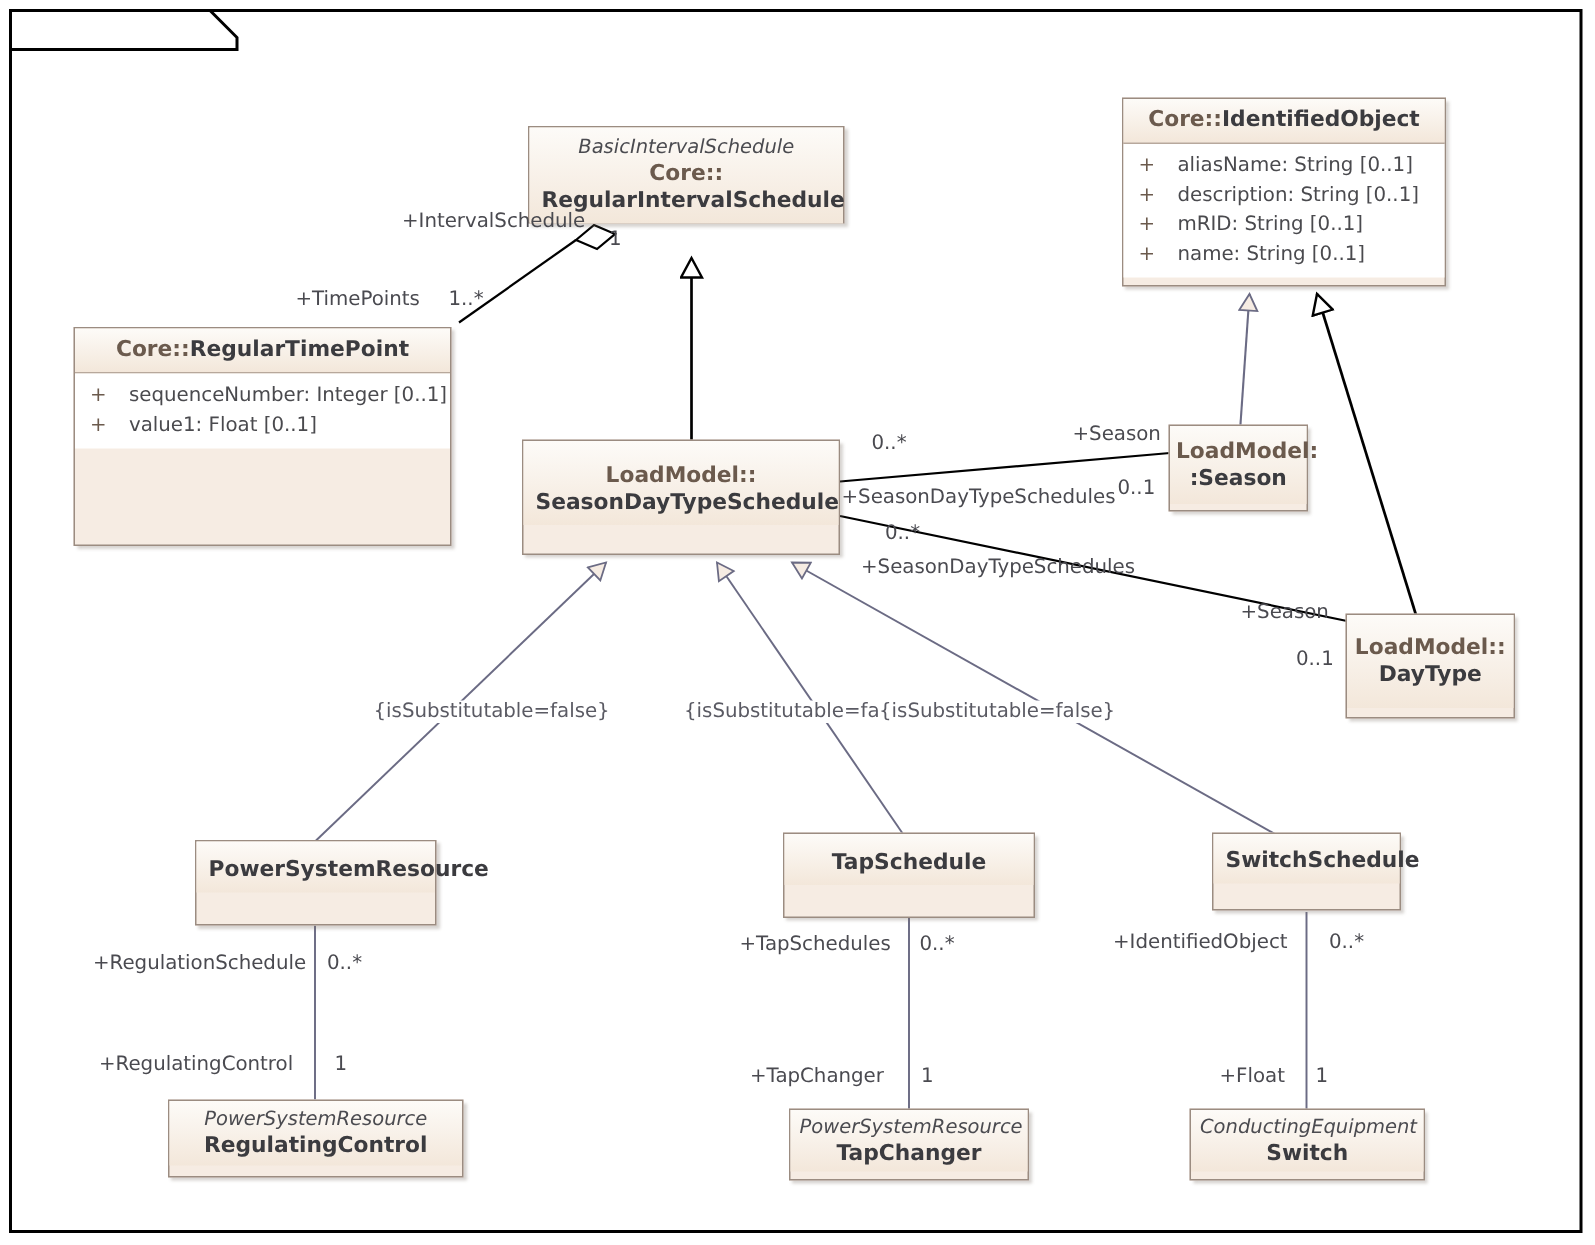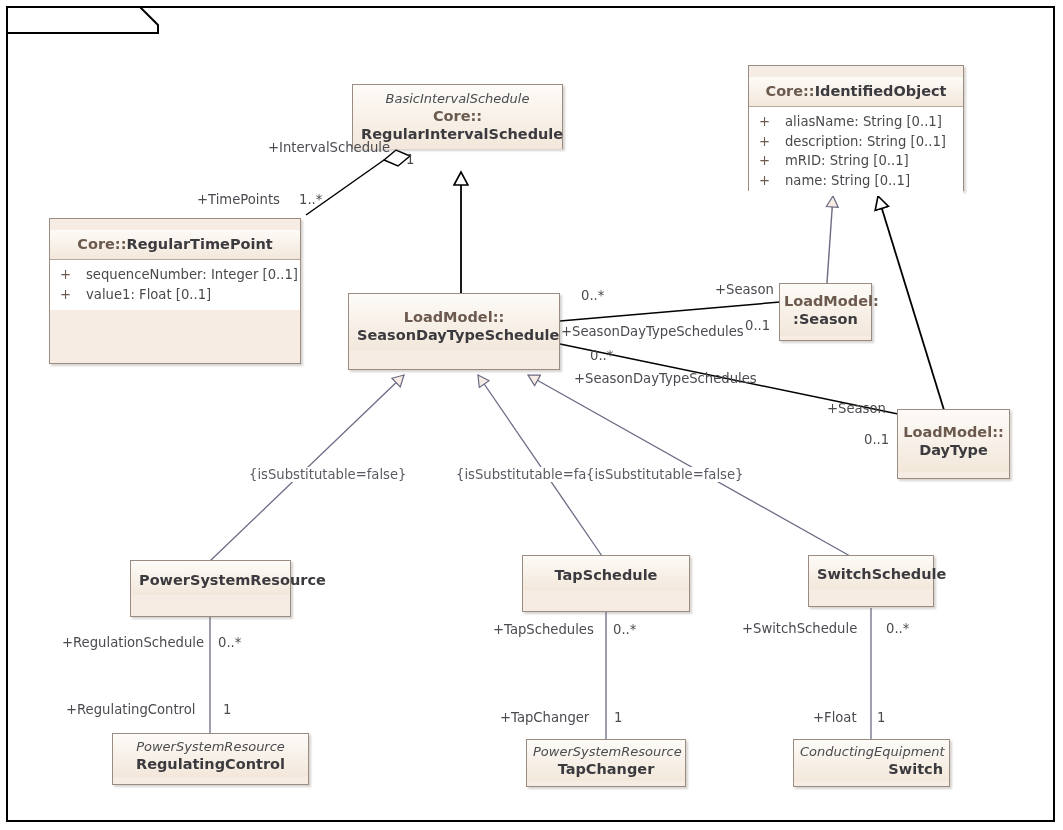--- a/index.html
+++ b/index.html
@@ -58,21 +58,20 @@
     box-shadow: 2px 2px 2px rgba(120,110,100,0.30);
   }
   .cls-header {
     box-sizing: border-box;
     padding: 5px 8px 6px 8px;
     text-align: center;
     background: linear-gradient(to bottom, #fdfbf8 0%, #f7efe6 60%, #f3e7da 100%);
   }
   .cls-header.with-sep {
     border-bottom: 1px solid #b7a89c;
-    margin-top: 11px;
   }
   .cls-title {
     font-size: 14.5px;
     font-weight: bold;
     color: #3b3b3f;
     line-height: 18px;
     white-space: nowrap;
   }
   .cls-title .ns {
     color: #6b5a4d;
@@ -261,21 +260,21 @@
   <div class="cls" style="left:526px; top:739px; width:160px; height:48px; z-index:3;">
     <div class="cls-header" style="padding:3px 6px;">
       <div class="cls-stereo">PowerSystemResource</div>
       <div class="cls-title">
         <span>TapChanger</span>
       </div>
     </div>
   </div>
 
   <div class="cls" style="left:793px; top:739px; width:157px; height:48px; z-index:3;">
-    <div class="cls-header" style="padding:3px 6px;text-align:right;">
+    <div class="cls-header" style="padding:3px 6px;">
       <div class="cls-stereo">ConductingEquipment</div>
       <div class="cls-title">
         <span>Switch</span>
       </div>
     </div>
   </div>
 
   <div class="lbl" style="left:268px; top:140px; z-index:4;">+IntervalSchedule</div>
   <div class="lbl" style="left:406px; top:152px; z-index:4;">1</div>
 
@@ -299,18 +298,18 @@
   <div class="lbl" style="left:62px; top:635px; z-index:4;">+RegulationSchedule</div>
   <div class="lbl" style="left:218px; top:635px; z-index:4;">0..*</div>
   <div class="lbl" style="left:66px; top:702px; z-index:4;">+RegulatingControl</div>
   <div class="lbl" style="left:223px; top:702px; z-index:4;">1</div>
 
   <div class="lbl" style="left:493px; top:622px; z-index:4;">+TapSchedules</div>
   <div class="lbl" style="left:613px; top:622px; z-index:4;">0..*</div>
   <div class="lbl" style="left:500px; top:710px; z-index:4;">+TapChanger</div>
   <div class="lbl" style="left:614px; top:710px; z-index:4;">1</div>
 
-  <div class="lbl" style="left:742px; top:621px; z-index:4;">+SwitchSchedule</div>
+  <div class="lbl" style="left:742px; top:621px; z-index:4;">+IdentifiedObject</div>
   <div class="lbl" style="left:886px; top:621px; z-index:4;">0..*</div>
   <div class="lbl" style="left:813px; top:710px; z-index:4;">+Float</div>
   <div class="lbl" style="left:877px; top:710px; z-index:4;">1</div>
 
 </div>
 
 </body></html>

